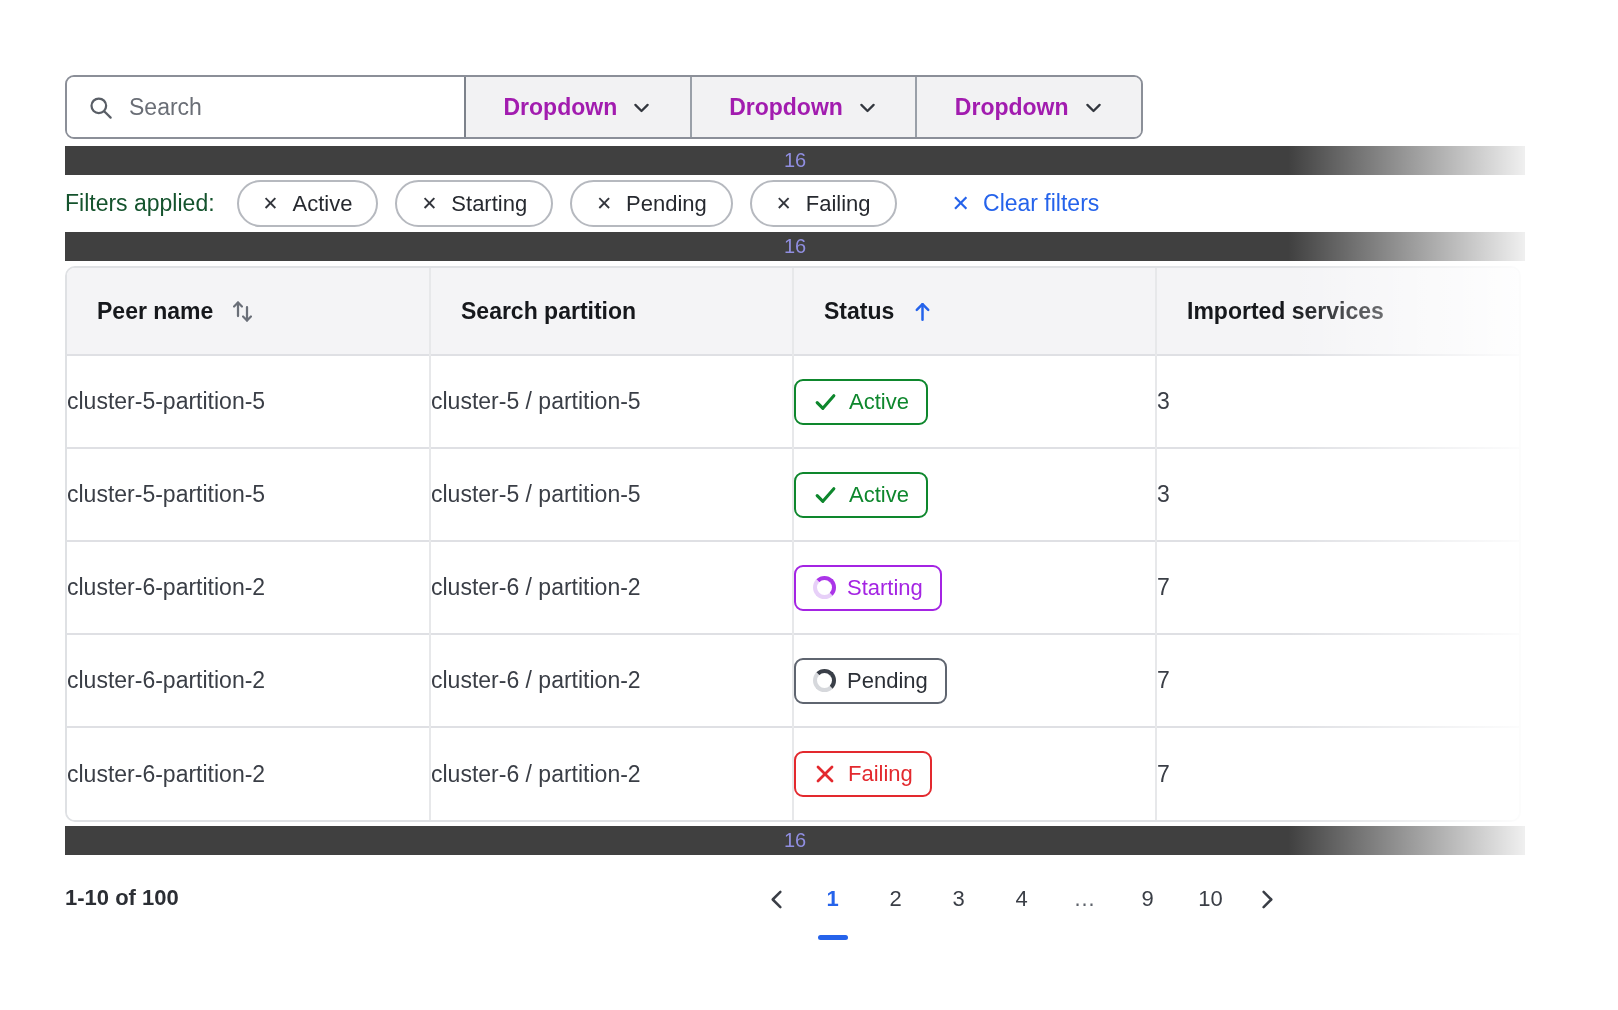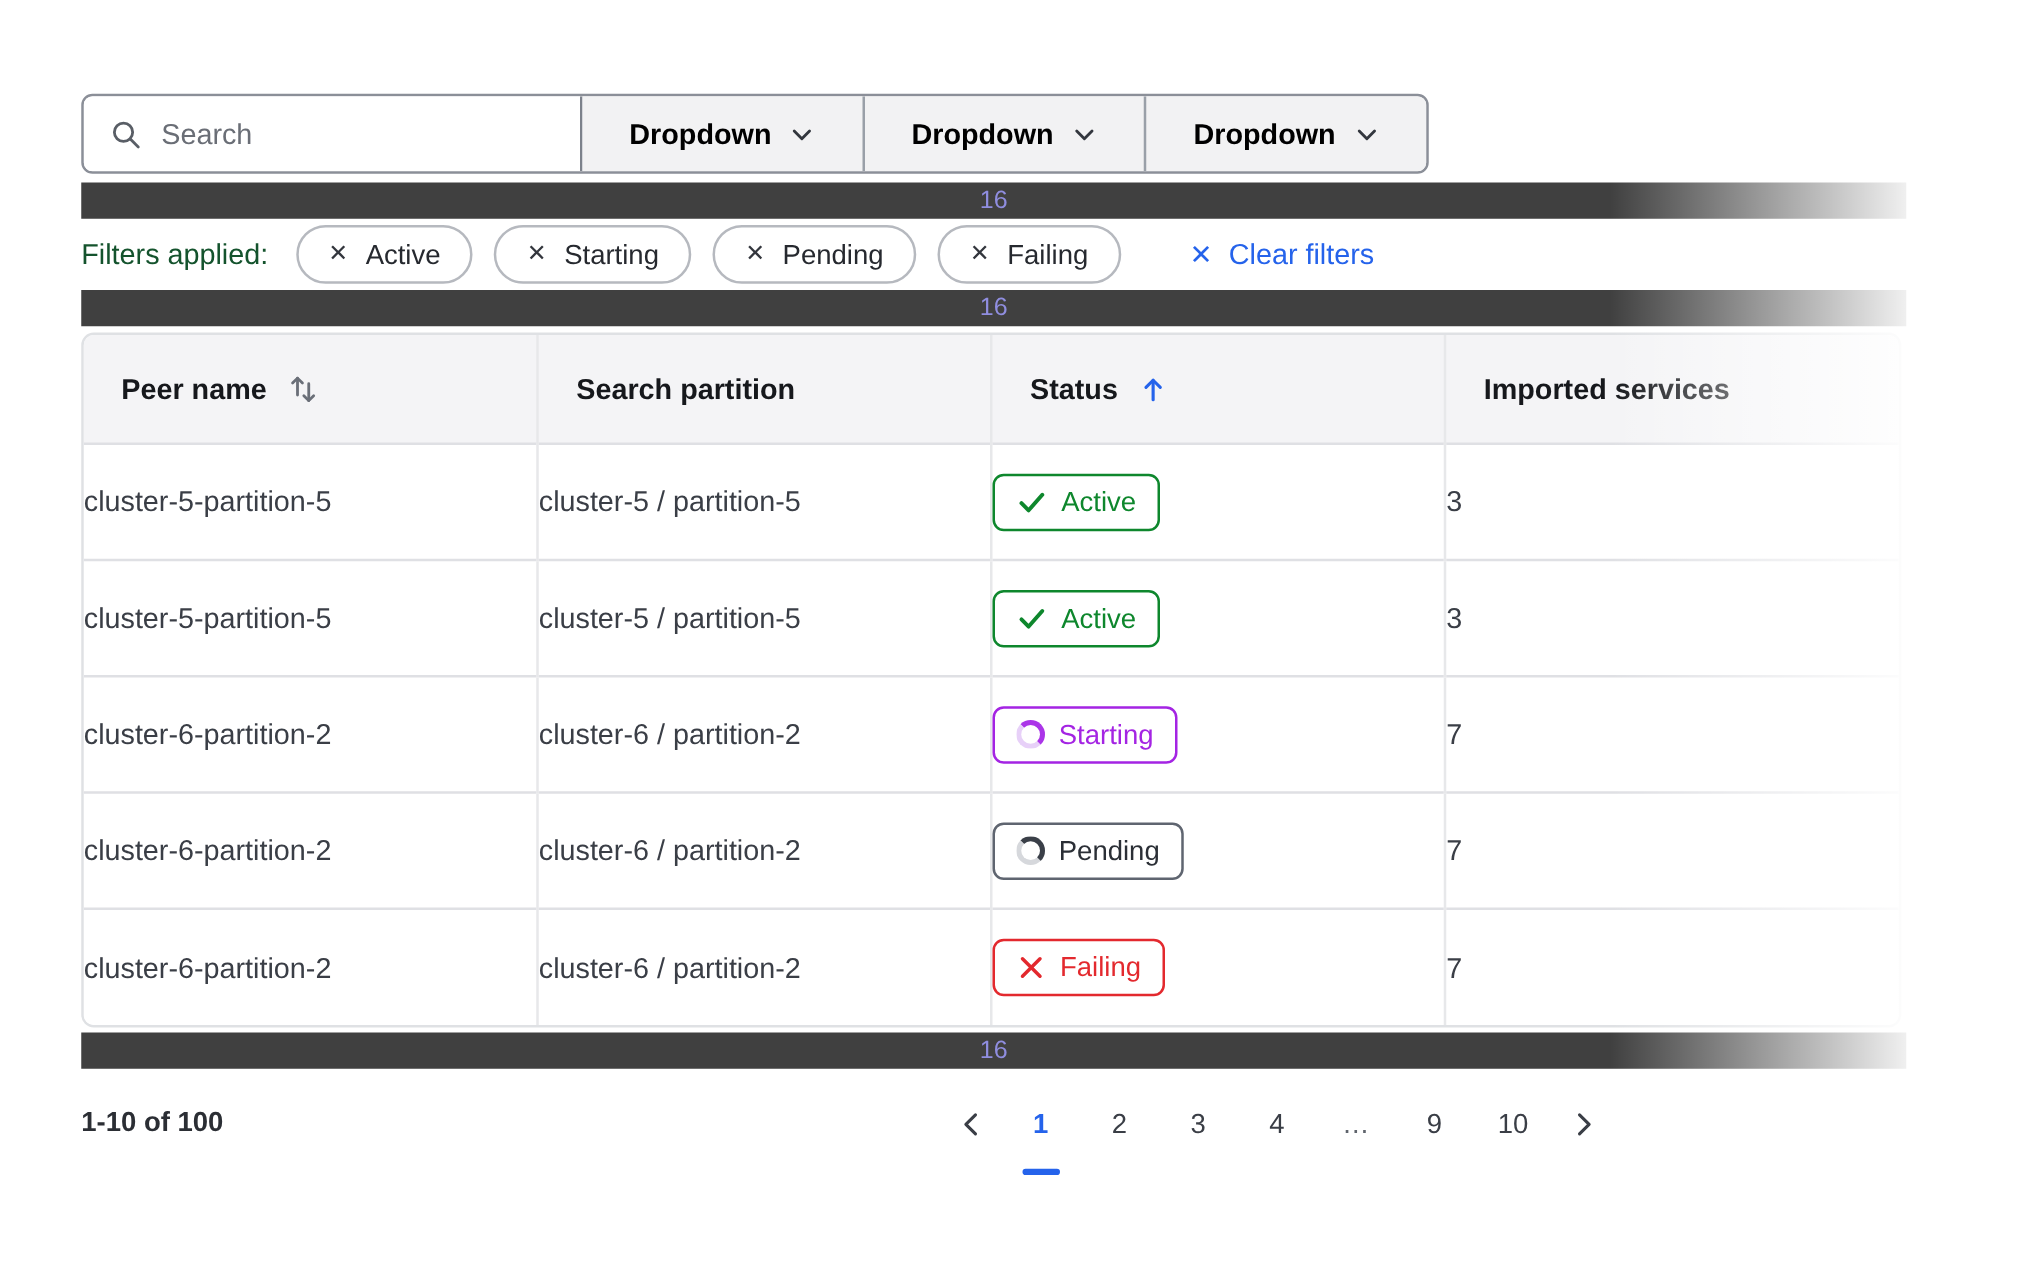--- a/index.html
+++ b/index.html
@@ -16,21 +16,21 @@
 
   
   .control-group { display: flex; width: 1078px; height: 64px; border: 2px solid #8b8f98;
                    border-radius: 9px; overflow: hidden; background: #f2f2f3; }
   .search-segment { flex: 0 0 399px; background: #ffffff; display: flex; align-items: center;
                     gap: 15px; padding-left: 20px; border-right: 2px solid #7d828b; }
   .search-placeholder { font-size: 23px; color: #6a6e76; }
   .dropdown-segment { flex: 1 1 0; display: flex; align-items: center; justify-content: center;
                       gap: 14px; background: #f2f2f3; cursor: pointer; }
   .dropdown-segment + .dropdown-segment { border-left: 2px solid #9aa0a8; }
-  .dropdown-label { font-size: 23px; font-weight: 600; color: #000000; }
+  .dropdown-label { font-size: 23px; font-weight: 600; color: #a21caf; }
 
   
   .spacer-bar { width: 1460px; height: 29px; background: #404040; display: flex;
                 align-items: center; justify-content: center; }
   .spacer-bar span { font-size: 20px; color: #908ee0; }
   .spacer-1 { margin-top: 7px; }
   .spacer-2 { margin-top: 5px; }
   .spacer-3 { margin-top: 4px; }
 
   

